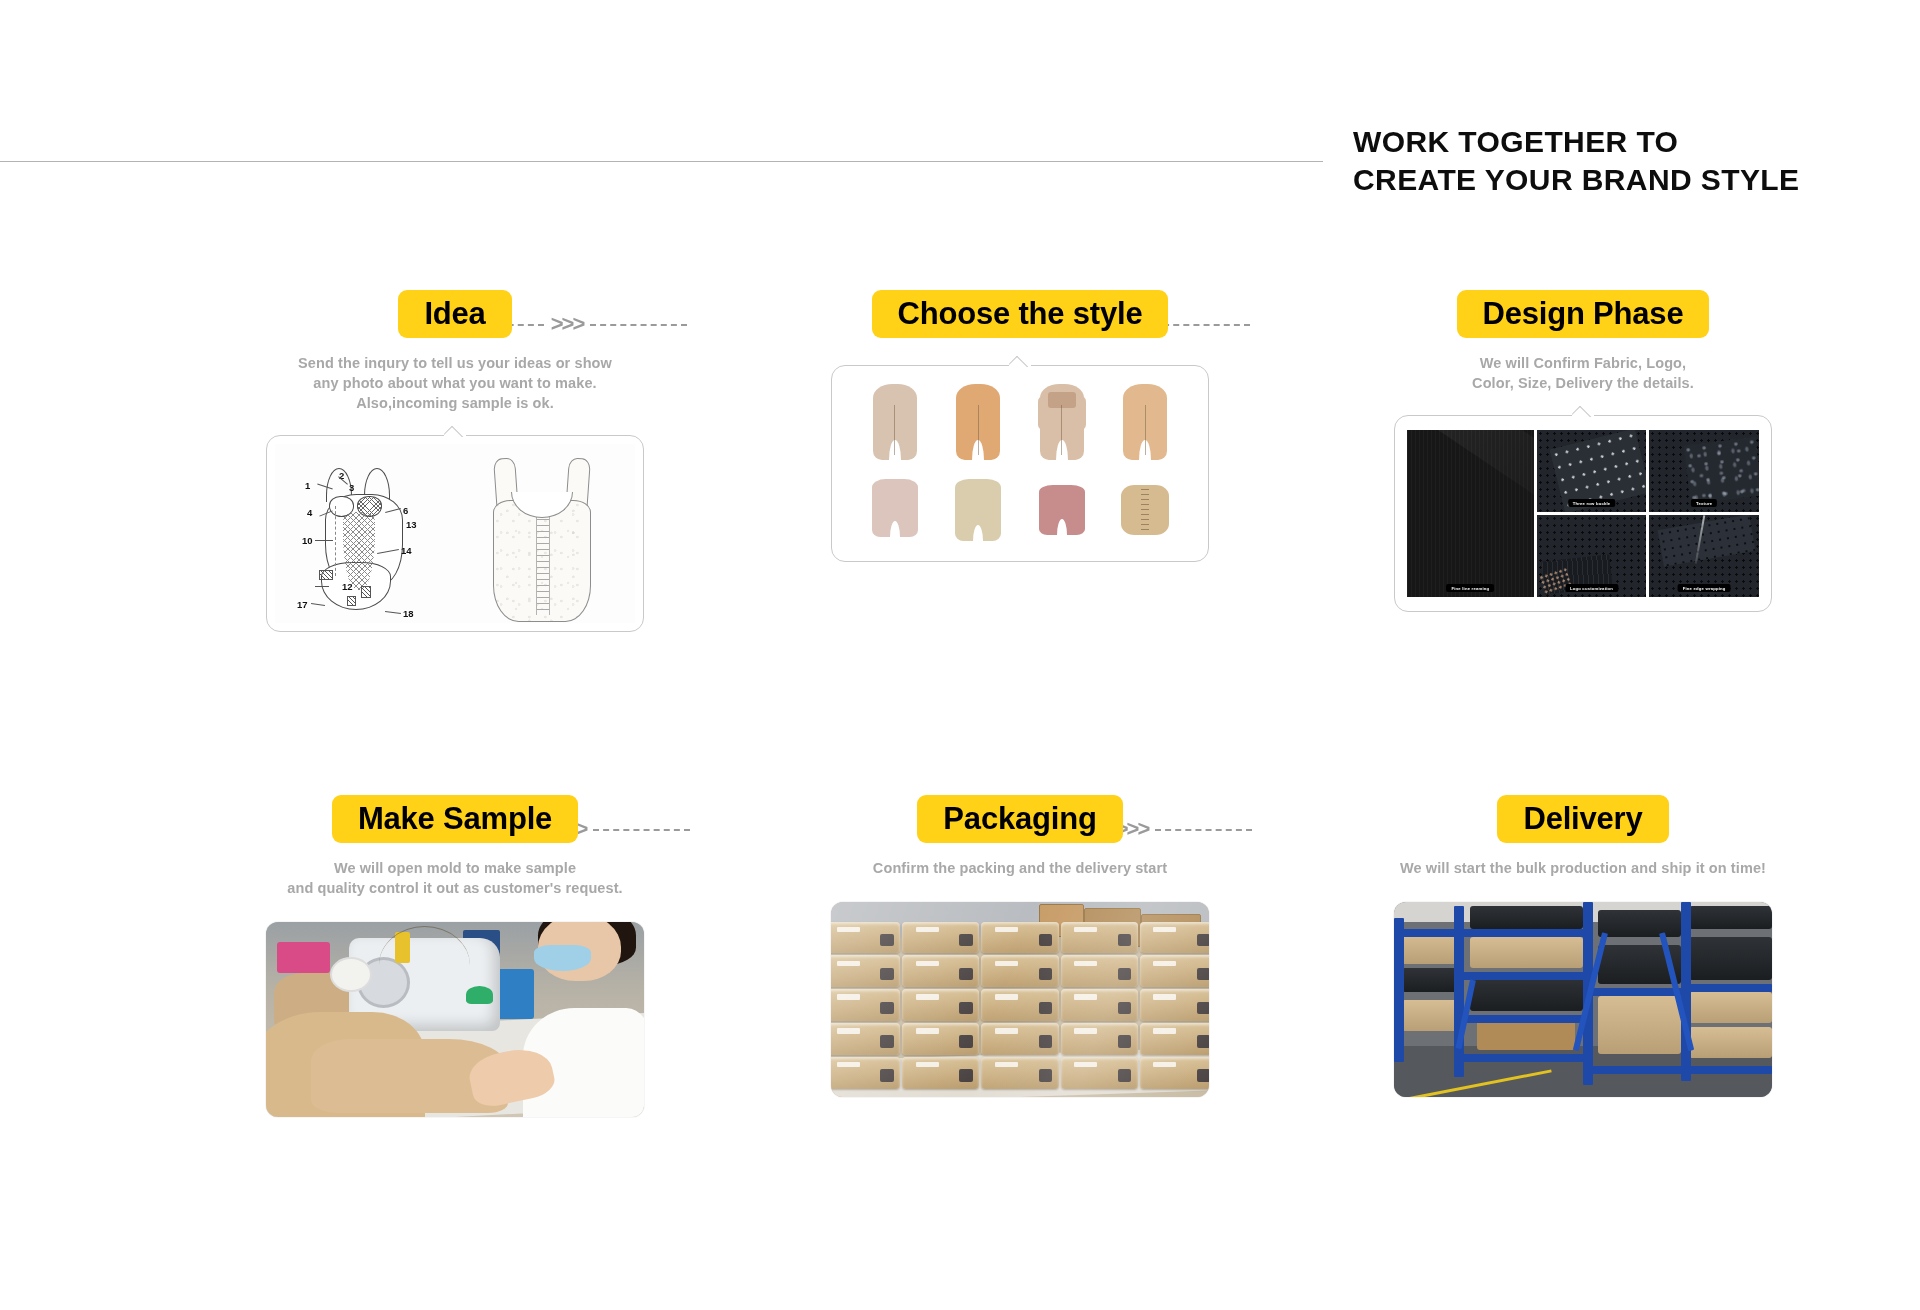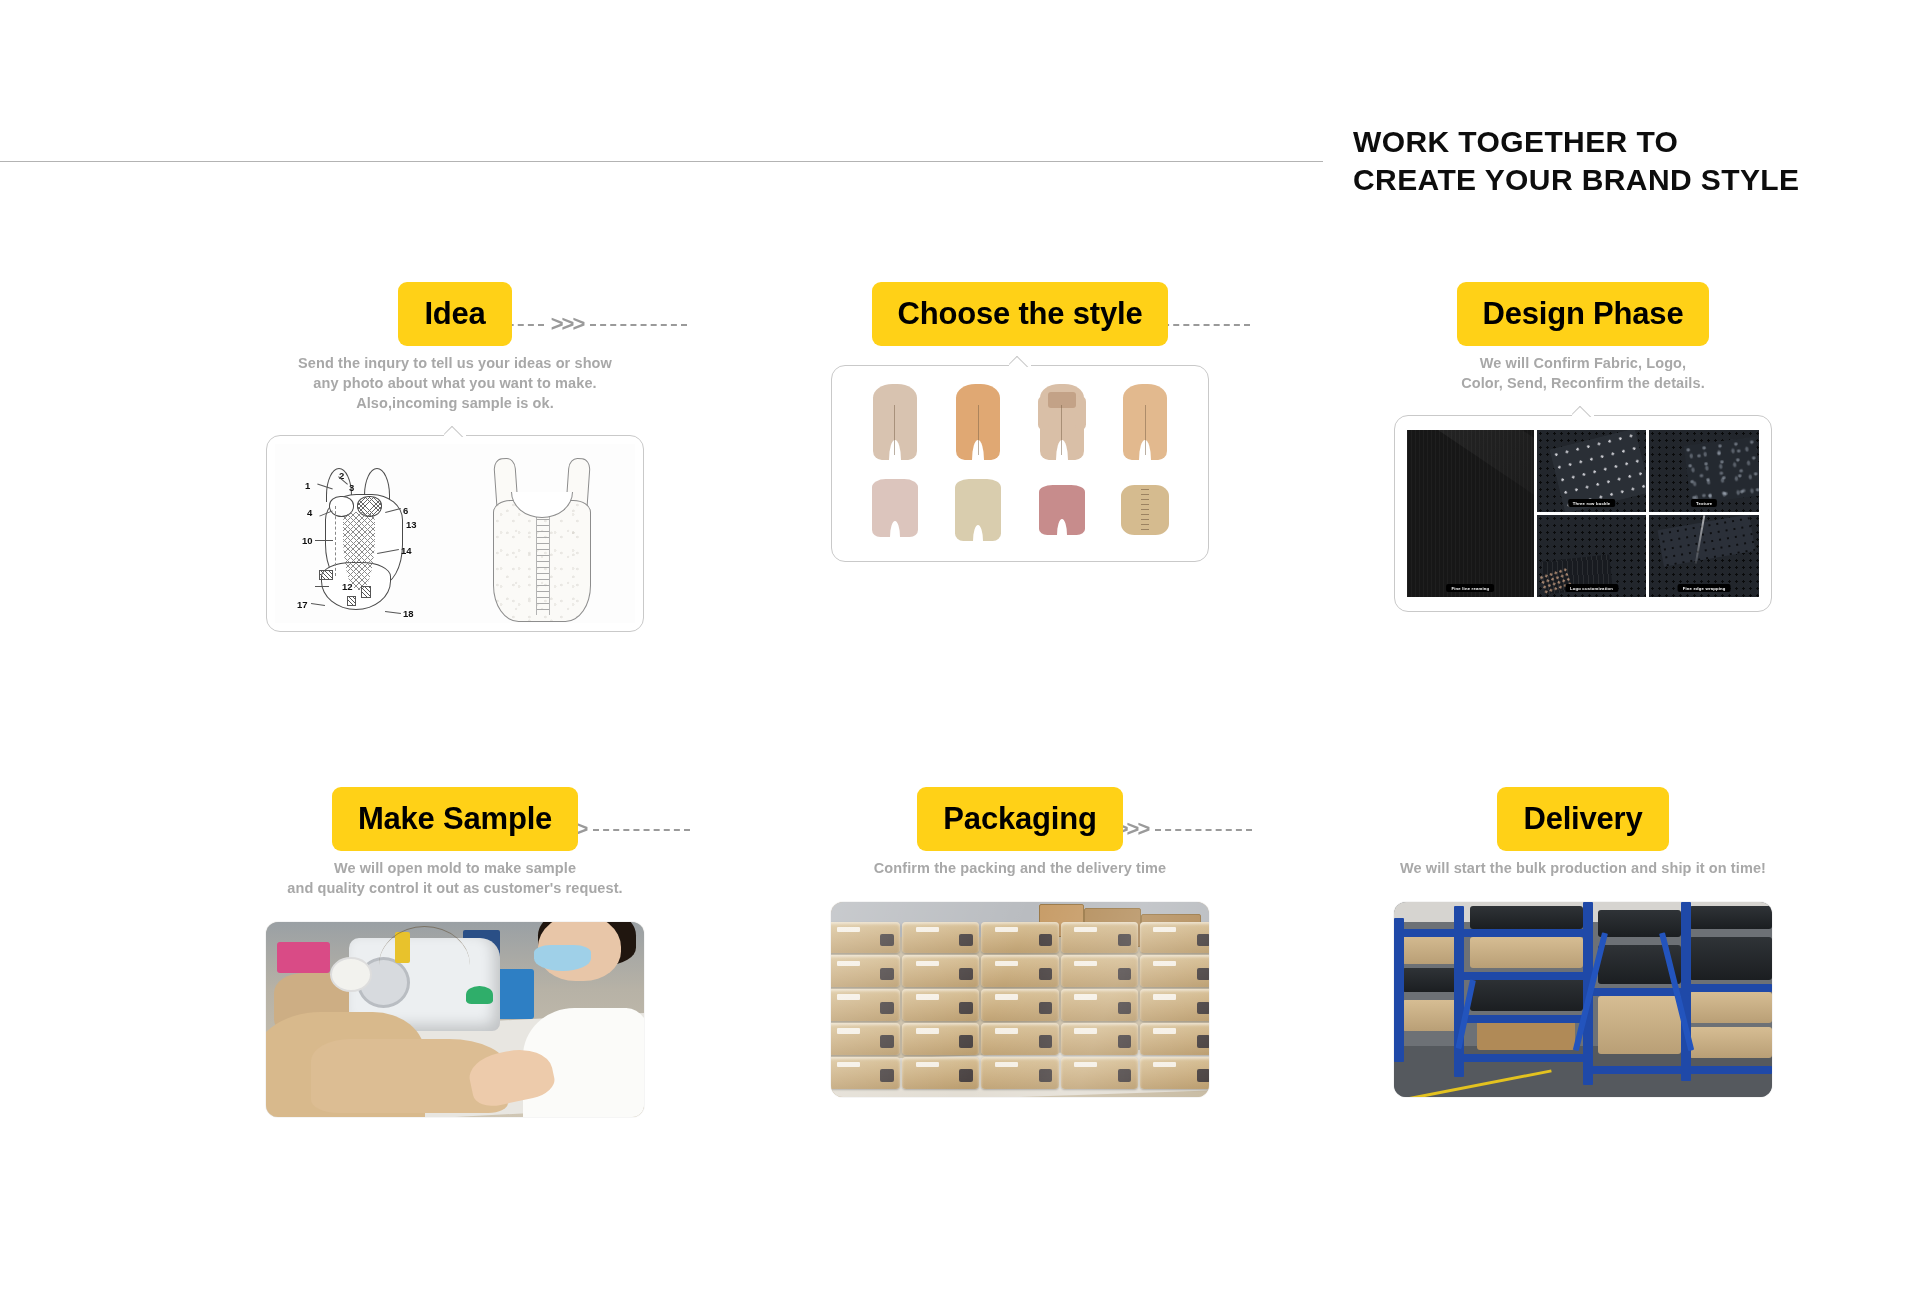--- a/index.html
+++ b/index.html
@@ -35,21 +35,21 @@
   .step.c2 { left: 740px; }
   .step.c3 { left: 1303px; }
 
   .badge-row {
     position: relative; height: 58px;
     display: flex; align-items: center; justify-content: center;
   }
   .badge {
     background: #FFD117;
     border-radius: 9px;
-    height: 64px;
+    height: 48px;
     padding: 0 26px;
     display: flex; align-items: center; justify-content: center;
     font-size: 31px; font-weight: bold; color: #000000;
     letter-spacing: -0.2px;
     white-space: nowrap;
     position: relative; z-index: 3;
   }
 
   
   .connector {
@@ -508,21 +508,21 @@
         </div>
       </div>
     </div>
   </div>
 
   <div class="step r1 c3">
     <div class="badge-row">
       <div class="badge">Design Phase</div>
     </div>
     <div class="caption">We will  Confirm Fabric, Logo,
-Color, Send, Reconfirm the details.</div>
+Color, Size, Delivery the details.</div>
 
     <div class="card h1">
       <div class="card-notch"></div>
       <div class="card-inner">
         <div class="collage">
           <div class="col-left">
             <div class="swatch" style="height:100%;">
               <div class="fab-plain"></div>
               <div class="sw-label">Fine line reaming</div>
             </div>
@@ -585,21 +585,21 @@
         <div class="garment"></div>
         <div class="arm"></div>
       </div>
     </div>
   </div>
 
   <div class="step r2 c2">
     <div class="badge-row">
       <div class="badge">Packaging</div>
     </div>
-    <div class="caption">Confirm the packing and the delivery time</div>
+    <div class="caption">Confirm the packing and the delivery start</div>
 
     <div class="photo">
       <div class="ph-pack">
         <div class="wall"></div>
         <div class="box bx3"></div>
         <div class="box bx2"></div>
         <div class="box bx1"></div>
         <div class="table"></div>
         <div class="stackgrid">
           <div class="pk"></div>

